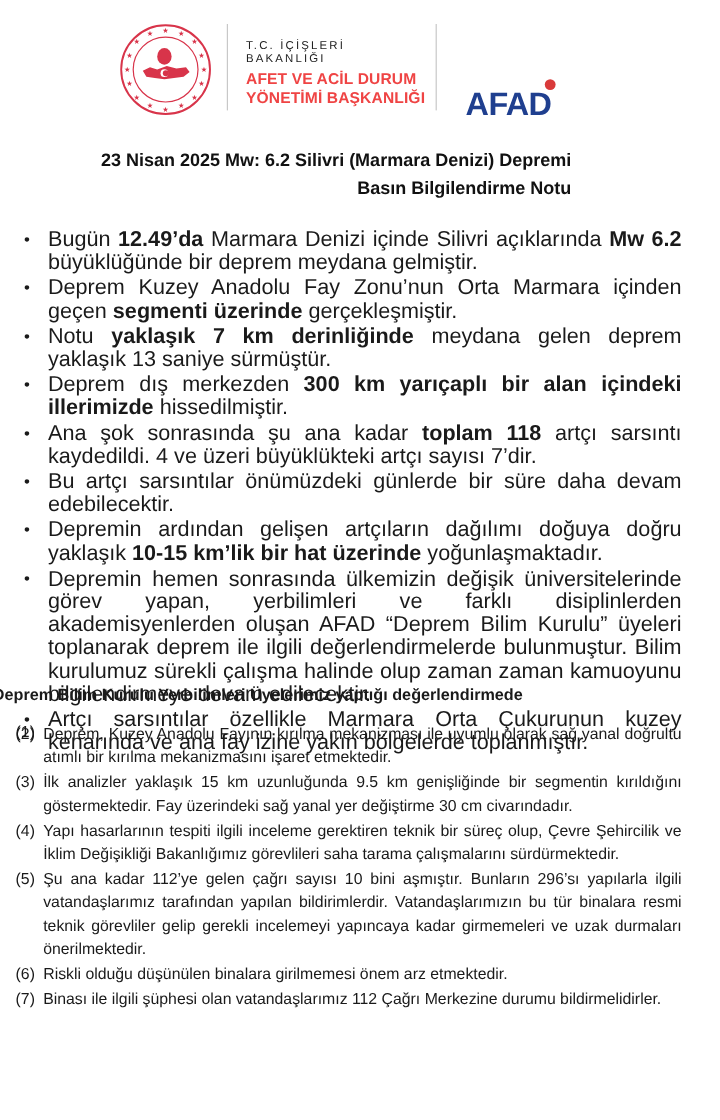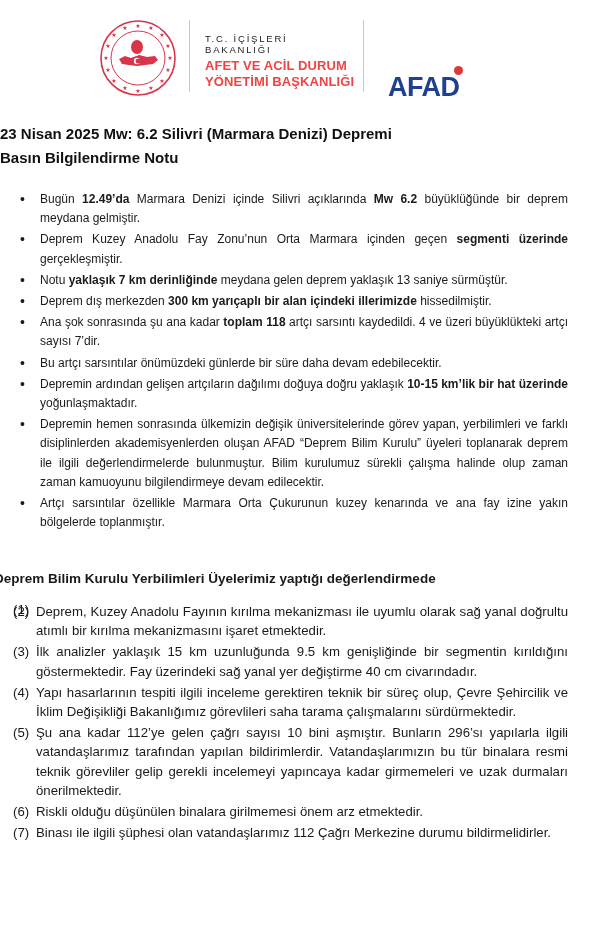--- a/index.html
+++ b/index.html
@@ -12,25 +12,25 @@
     .vdiv { position: absolute; top: 20px; width: 1px; height: 72px; background: #c8c8c8; }
     .vdiv.one { left: 189px; }
     .vdiv.two { left: 363px; }
     .ministry { position: absolute; left: 205px; top: 33px; width: 150px; text-align: left; }
     .ministry .l1 { font-size: 9.5px; letter-spacing: 1.8px; color: #222; margin-bottom: 3px; }
     .ministry .l2, .ministry .l3 { font-size: 13px; font-weight: bold; color: #ef4444; line-height: 16px; letter-spacing: 0.1px; }
     .afad { position: absolute; left: 388px; top: 40px; margin-top: 32px; }
     .afad .word { font-family: "Liberation Sans", sans-serif; font-weight: bold; font-size: 27px; color: #1f3f8f; letter-spacing: -0.5px; }
     .afad .flag { position: absolute; left: 66px; top: -6px; width: 9px; height: 9px; border-radius: 50%; background: #d93a3a; }
 
-    .title { position: absolute; top: 122px; left: 0; width: 476px; text-align: left; }
+    .title { position: absolute; top: 122px; left: 0; width: 476px; text-align: right; }
     .title div { font-size: 15px; font-weight: bold; line-height: 24px; color: #111; }
 
     ul.bullets { position: absolute; top: 190px; left: 0; margin: 0; padding: 0; list-style: none; width: 600px; }
-    ul.bullets li { position: relative; padding-left: 40px; padding-right: 32px; font-size: 12px; line-height: 19.2px; text-align: justify; margin-bottom: 2px; }
+    ul.bullets li { position: relative; padding-left: 40px; padding-right: 32px; font-size: 18px; line-height: 19.2px; text-align: justify; margin-bottom: 2px; }
     ul.bullets li::before { content: "\2022"; position: absolute; left: 20px; top: 0; font-size: 14px; }
     b { font-weight: bold; }
 
     .section-head { position: absolute; top: 571px; left: -6px; font-size: 13.5px; font-weight: bold; white-space: nowrap; }
 
     ol.numbered { position: absolute; top: 600px; left: 0; margin: 0; padding: 0; list-style: none; width: 600px; }
     ol.numbered li { position: relative; padding-left: 36px; padding-right: 32px; font-size: 13.2px; line-height: 19.2px; text-align: justify; margin-bottom: 2px; }
     ol.numbered li .num { position: absolute; left: 13px; top: 0; }
   </style>
 </head>
@@ -91,18 +91,18 @@
     <li><span>Depremin ardından gelişen artçıların dağılımı doğuya doğru yaklaşık </span><b>10-15 km’lik bir hat üzerinde</b><span> yoğunlaşmaktadır.</span></li>
     <li><span>Depremin hemen sonrasında ülkemizin değişik üniversitelerinde görev yapan, yerbilimleri ve farklı disiplinlerden akademisyenlerden oluşan AFAD “Deprem Bilim Kurulu” üyeleri toplanarak deprem ile ilgili değerlendirmelerde bulunmuştur. Bilim kurulumuz sürekli çalışma halinde olup zaman zaman kamuoyunu bilgilendirmeye devam edilecektir.</span></li>
     <li><span>Artçı sarsıntılar özellikle Marmara Orta Çukurunun kuzey kenarında ve ana fay izine yakın bölgelerde toplanmıştır.</span></li>
   </ul>
 
 <div class="section-head">Deprem Bilim Kurulu Yerbilimleri Üyelerimiz yaptığı değerlendirmede</div>
 
 <ol class="numbered" id="numbered-list">
     <li><span class="num">(1)</span></li>
     <li><span class="num">(2)</span><span>Deprem, Kuzey Anadolu Fayının kırılma mekanizması ile uyumlu olarak sağ yanal doğrultu atımlı bir kırılma mekanizmasını işaret etmektedir.</span></li>
-    <li><span class="num">(3)</span><span>İlk analizler yaklaşık 15 km uzunluğunda 9.5 km genişliğinde bir segmentin kırıldığını göstermektedir. Fay üzerindeki sağ yanal yer değiştirme 40 cm civarındadır.</span></li>
+    <li><span class="num">(3)</span><span>İlk analizler yaklaşık 15 km uzunluğunda 9.5 km genişliğinde bir segmentin kırıldığını göstermektedir. Fay üzerindeki sağ yanal yer değiştirme 30 cm civarındadır.</span></li>
     <li><span class="num">(4)</span><span>Yapı hasarlarının tespiti ilgili inceleme gerektiren teknik bir süreç olup, Çevre Şehircilik ve İklim Değişikliği Bakanlığımız görevlileri saha tarama çalışmalarını sürdürmektedir.</span></li>
     <li><span class="num">(5)</span><span>Şu ana kadar 112’ye gelen çağrı sayısı 10 bini aşmıştır. Bunların 296’sı yapılarla ilgili vatandaşlarımız tarafından yapılan bildirimlerdir. Vatandaşlarımızın bu tür binalara resmi teknik görevliler gelip gerekli incelemeyi yapıncaya kadar girmemeleri ve uzak durmaları önerilmektedir.</span></li>
     <li><span class="num">(6)</span><span>Riskli olduğu düşünülen binalara girilmemesi önem arz etmektedir.</span></li>
     <li><span class="num">(7)</span><span>Binası ile ilgili şüphesi olan vatandaşlarımız 112 Çağrı Merkezine durumu bildirmelidirler.</span></li>
   </ol>
 
 </body></html>

